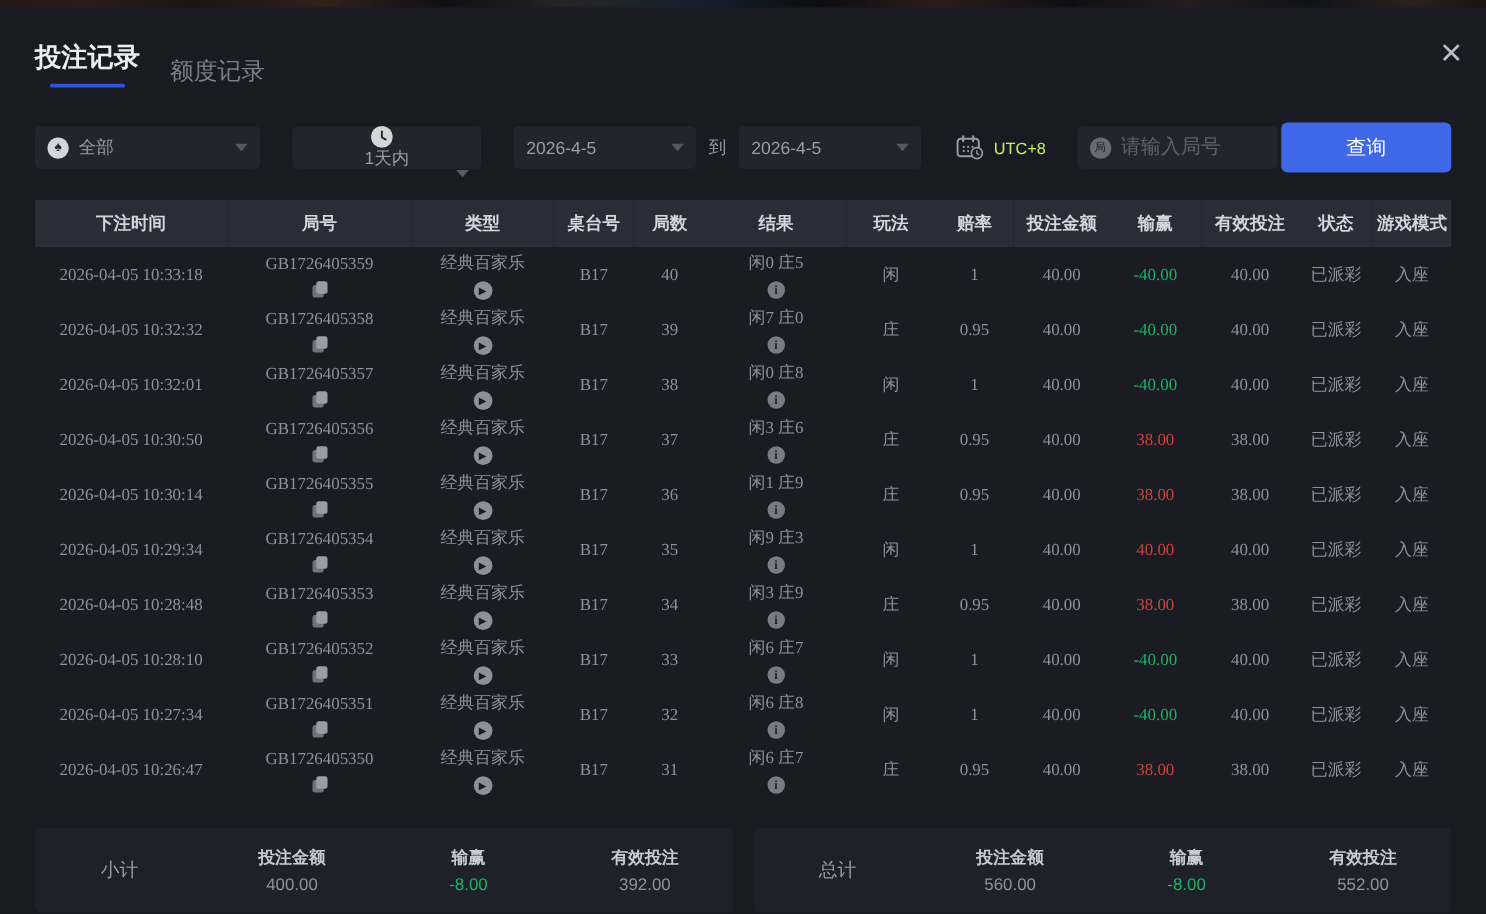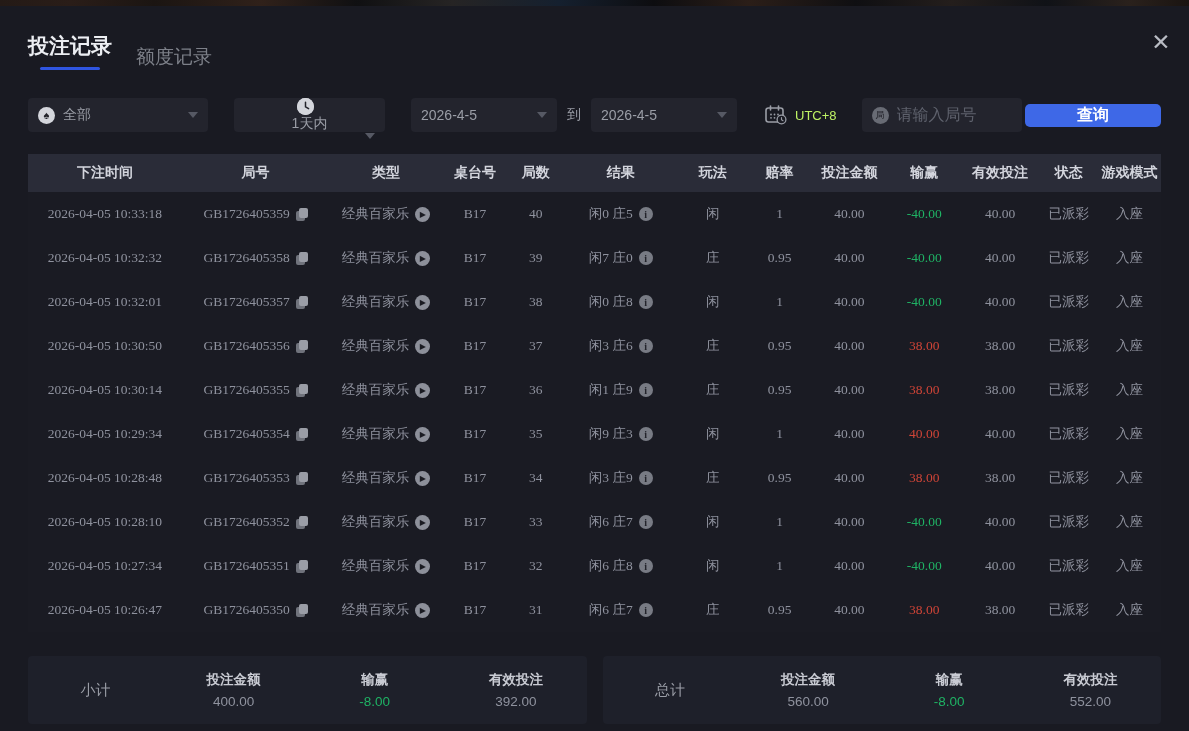--- a/index.html
+++ b/index.html
@@ -36,31 +36,31 @@
   .to-label { margin:0 10px; font-size:14px; color:#9a9da6; }
   .chev { margin-left:auto; width:0; height:0; border-left:5px solid transparent; border-right:5px solid transparent; border-top:6px solid #565964; }
   .circle-ic { width:17px; height:17px; border-radius:50%; background:#d4d6dc; color:#23242b;
     display:inline-flex; align-items:center; justify-content:center; font-size:11px; margin-right:8px; flex:none; }
   .tz-group { display:flex; align-items:center; margin-left:28px; gap:8px; }
   .tz-label { font-size:13px; color:#bef264; }
   .round-input-wrap { width:160px; margin-left:25px; }
   .round-input-wrap .circle-ic { background:#686b74; color:#1d1e25; font-size:9px; }
   .round-input { background:transparent; border:none; outline:none; width:110px; font-size:16px; color:#bef264; font-family:inherit; }
   .round-input::placeholder { color:#5e616c; }
-  .search-btn { margin-left:auto; width:136px; height:23px; border:none; border-radius:5px;
-    background:#3e68e7; color:#fff; font-size:16px; font-weight:bold; cursor:pointer; font-family:inherit; }
+  .search-btn { margin-left:auto; width:136px; height:40px; border:none; border-radius:5px;
+    background:#3e68e7; color:#fff; font-size:16px; font-weight:normal; cursor:pointer; font-family:inherit; }
 
   
   table { width:100%; margin-top:22px; border-collapse:collapse; table-layout:fixed; }
   thead tr { background:#2a2c38; height:38px; }
   th { font-size:14px; font-weight:bold; color:#d3d5dd; text-align:center; white-space:nowrap; }
   tbody { background:#1a1b23; }
   tbody tr { height:44px;font-family:Liberation Serif, serif; }
   td { font-size:13.5px; color:#8f929e; text-align:center; white-space:nowrap; }
-  .cell-flex { display:inline-flex; align-items:center; gap:6px; }
+  .cell-flex { display:inline-flex; align-items:center; gap:6px;flex-direction:column; }
   td.red, .red { color:#cf4437; }
   td.green, .green { color:#1fb264; }
 
   .copy-ic { position:relative; width:12px; height:13px; display:inline-block; cursor:pointer; }
   .copy-ic::before { content:""; position:absolute; left:0; bottom:0; width:9px; height:10px; border-radius:2px; background:#70737c; }
   .copy-ic::after { content:""; position:absolute; right:0; top:0; width:9px; height:10px; border-radius:2px; background:#9a9da6; }
 
   .play-ic { width:15px; height:15px; border-radius:50%; background:#8d909a; color:#1a1b22;
     display:inline-flex; align-items:center; justify-content:center; font-size:8px; cursor:pointer; flex:none; }
   .info-ic { width:14px; height:14px; border-radius:50%; background:#787b84; color:#23242b;

